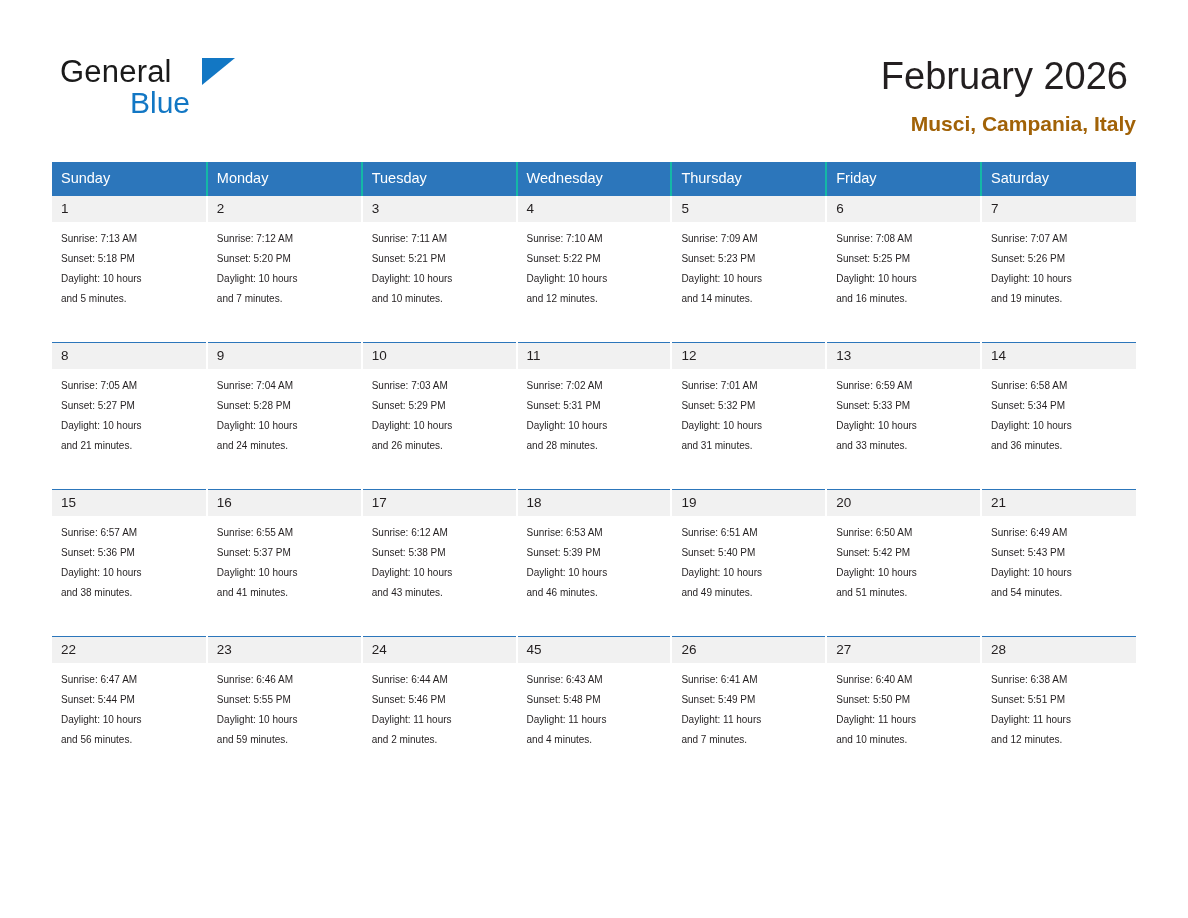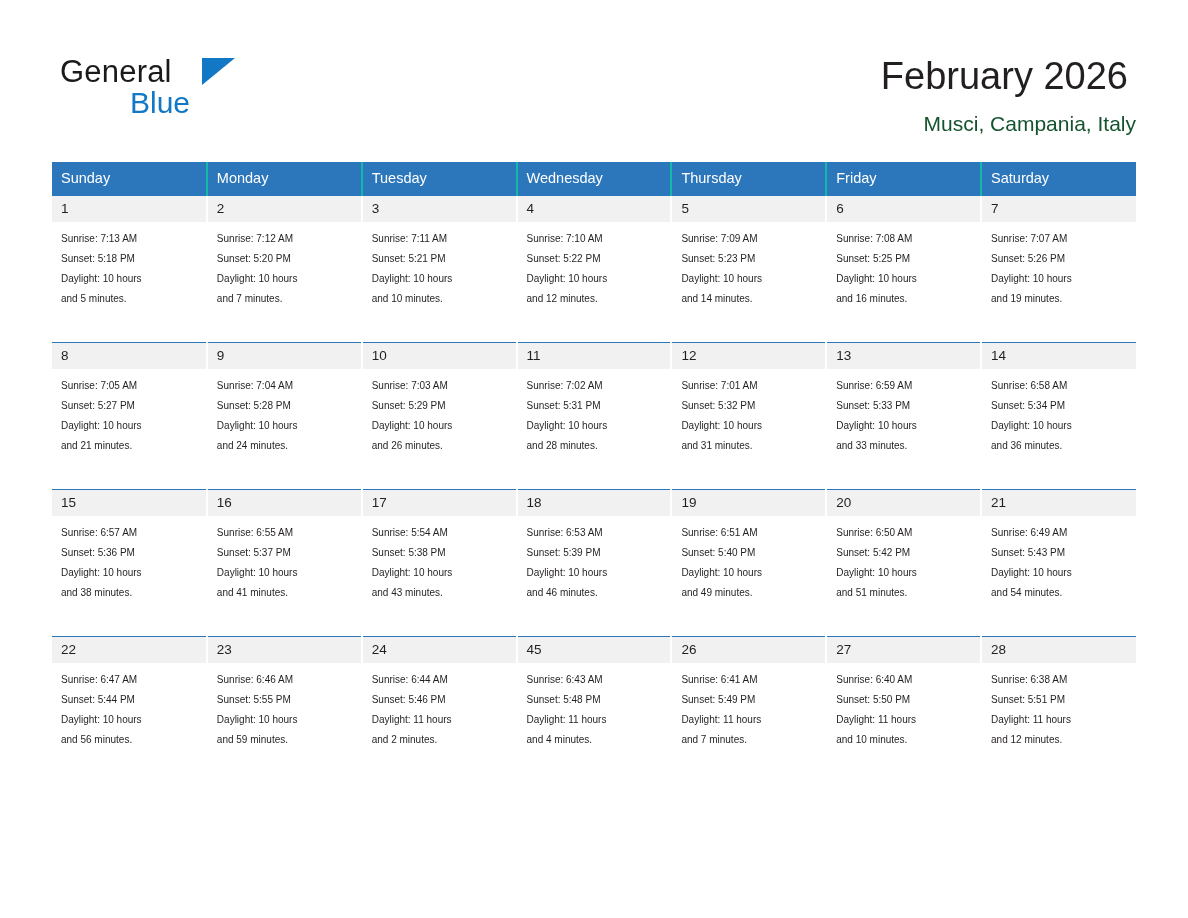--- a/index.html
+++ b/index.html
@@ -68,22 +68,23 @@
   }
   .month-title {
     font-size: 38px;
     color: #231f20;
     line-height: 1.1;
     font-weight: normal;
     margin: 8px;
   }
   .location {
     font-size: 21px;
-    color: #14532d;
+    color: #a16207;
     margin-top: 14px;
+    font-weight: bold;
   }
 
   
   .calendar {
     margin-top: 26px;
     width: 1084px;
     border-collapse: collapse;
     table-layout: fixed;
   }
   .calendar th {
@@ -304,21 +305,21 @@
           <div class="cell-body">
             <div>Sunrise: 6:55 AM</div>
             <div>Sunset: 5:37 PM</div>
             <div>Daylight: 10 hours</div>
             <div>and 41 minutes.</div>
           </div>
         </td>
         <td>
           <div class="daynum">17</div>
           <div class="cell-body">
-            <div>Sunrise: 5:54 AM</div>
+            <div>Sunrise: 6:12 AM</div>
             <div>Sunset: 5:38 PM</div>
             <div>Daylight: 10 hours</div>
             <div>and 43 minutes.</div>
           </div>
         </td>
         <td>
           <div class="daynum">18</div>
           <div class="cell-body">
             <div>Sunrise: 6:53 AM</div>
             <div>Sunset: 5:39 PM</div>

